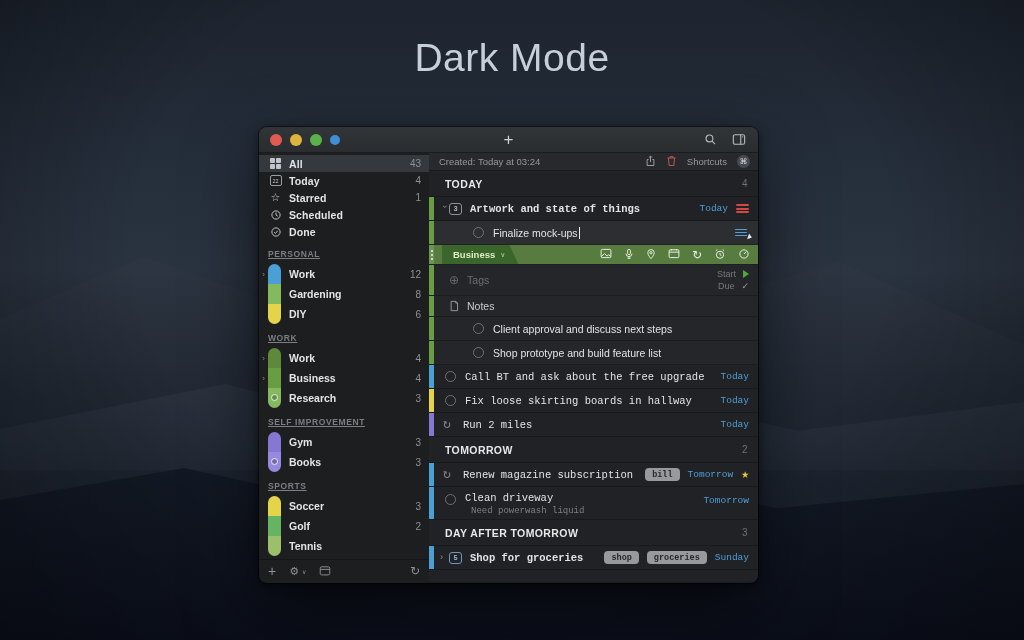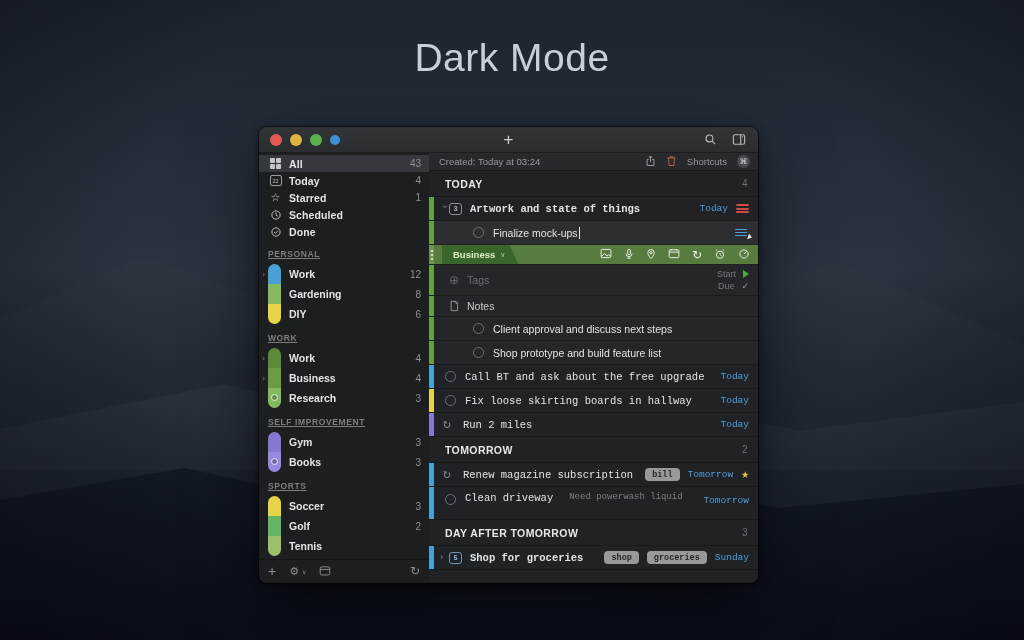--- a/index.html
+++ b/index.html
@@ -138,21 +138,21 @@
   .sd .play { width:0; height:0; border-left:6px solid #4faa3e; border-top:4px solid transparent;
     border-bottom:4px solid transparent; }
   .sd .chk { color:#9a9da1; font-size:9px; }
 
   .noterow { height:21px; padding-left:20px; color:#c9ccce; }
   .noterow svg { margin-right:8px; color:#9b9ea2; }
 
   .subrow { height:24px; padding-left:44px; background:#242629; }
 
   .twoline { height:33px; align-items:flex-start; padding-top:5px; }
-  .twoline .col { display:flex; flex-direction:row; gap:10px; }
+  .twoline .col { display:flex; flex-direction:column; gap:2px; }
   .subnote { font-size:9px; color:#7d8084; padding-left:22px; }
   .twoline .cb { margin-top:2px; }
   .twoline .rightc { padding-top:3px; }
 </style>
 </head>
 <body>
 
 <div class="wall">
   <div class="ridge ridge-a"></div>
   <div class="ridge ridge-b"></div>

